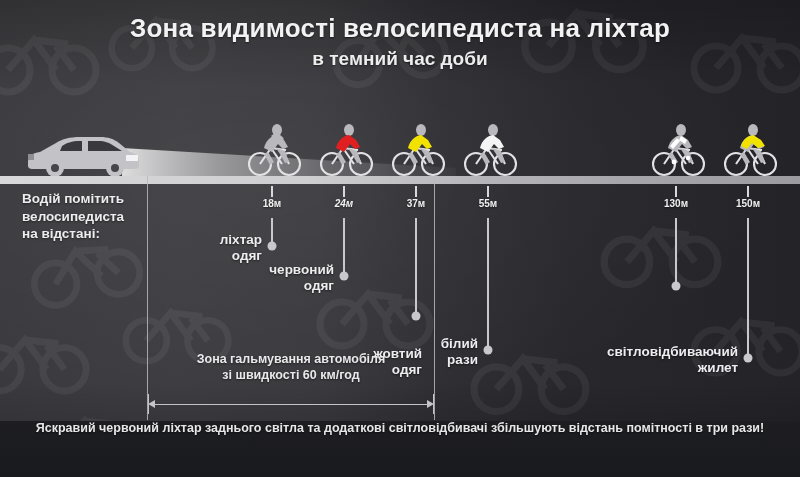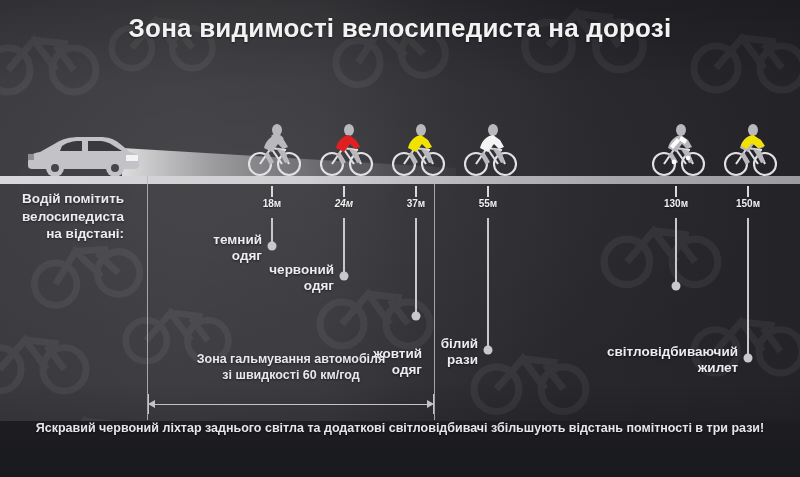--- a/index.html
+++ b/index.html
@@ -37,21 +37,21 @@
   .beam{position:absolute;pointer-events:none;}
   
   .leader{position:absolute;width:2px;background:#c9c9cd;}
   .leader-dot{position:absolute;width:9px;height:9px;border-radius:50%;background:#c9c9cd;
     transform:translate(-50%,-50%);}
   .lbl{position:absolute;font-size:13.5px;font-weight:bold;line-height:1.18;color:#ededef;
     text-shadow:0 1px 2px rgba(0,0,0,.55);white-space:pre-line;}
   .lbl.r{text-align:right;}
   
   .driver-note{position:absolute;left:22px;top:190px;font-size:13.5px;font-weight:bold;
-    line-height:1.3;color:#ededef;white-space:pre-line;text-shadow:0 1px 2px rgba(0,0,0,.5);text-align:right;}
+    line-height:1.3;color:#ededef;white-space:pre-line;text-shadow:0 1px 2px rgba(0,0,0,.5);}
   
   .brake-text{position:absolute;text-align:center;font-size:12.5px;font-weight:bold;
     line-height:1.25;color:#e9e9eb;white-space:pre-line;text-shadow:0 1px 2px rgba(0,0,0,.5);}
   .brake-arrow{position:absolute;height:1px;background:#c4c4c8;}
   .arrow-head{position:absolute;width:0;height:0;border-top:4px solid transparent;
     border-bottom:4px solid transparent;}
   .arrow-left{border-right:7px solid #c4c4c8;}
   .arrow-right{border-left:7px solid #c4c4c8;}
   .brake-cap{position:absolute;width:1px;background:#c4c4c8;}
   
@@ -200,21 +200,22 @@
           <circle cx="26" cy="52" r="22"></circle>
           <circle cx="92" cy="52" r="22"></circle>
           <path d="M26 52 L52 22 L74 52 M52 22 L86 26 M92 52 L74 28"></path>
         </g>
       </svg>
   </div>
 
   <div class="bg-vig"></div>
 
   <div class="title-block">
-    <div class="title-main">Зона видимості велосипедиста на дорозі</div>
+    <div class="title-main">Зона видимості велосипедиста на ліхтар</div>
+    <div class="title-sub">в темний час доби</div>
   </div>
 
   <svg class="beam" style="left:120px;top:140px;" width="360" height="42" viewBox="0 0 360 42">
     <defs>
       <linearGradient id="beamGrad" x1="0" y1="0" x2="1" y2="0">
         <stop offset="0%" stop-color="#ffffff" stop-opacity="0.82"></stop>
         <stop offset="28%" stop-color="#eaeaec" stop-opacity="0.52"></stop>
         <stop offset="62%" stop-color="#cfcfd3" stop-opacity="0.26"></stop>
         <stop offset="100%" stop-color="#b4b4b9" stop-opacity="0.05"></stop>
       </linearGradient>
@@ -351,21 +352,21 @@
   <div class="dist" style="left:488px;">55м</div>
   <div class="dist" style="left:676px;">130м</div>
   <div class="dist" style="left:748px;">150м</div>
 
   <div class="driver-note">Водій помітить
 велосипедиста
 на відстані:</div>
 
   <div class="leader" style="left:271px;top:218px;height:28px;"></div>
   <div class="leader-dot" style="left:272px;top:246px;"></div>
-  <div class="lbl r" style="left:186px;top:232px;width:76px;">темний
+  <div class="lbl r" style="left:186px;top:232px;width:76px;">ліхтар
 одяг</div>
 
   <div class="leader" style="left:343px;top:218px;height:58px;"></div>
   <div class="leader-dot" style="left:344px;top:276px;"></div>
   <div class="lbl r" style="left:232px;top:262px;width:102px;">червоний
 одяг</div>
 
   <div class="leader" style="left:415px;top:218px;height:98px;"></div>
   <div class="leader-dot" style="left:416px;top:316px;"></div>
   <div class="lbl r" style="left:326px;top:302px;width:96px;margin-top:44px;">жовтий

